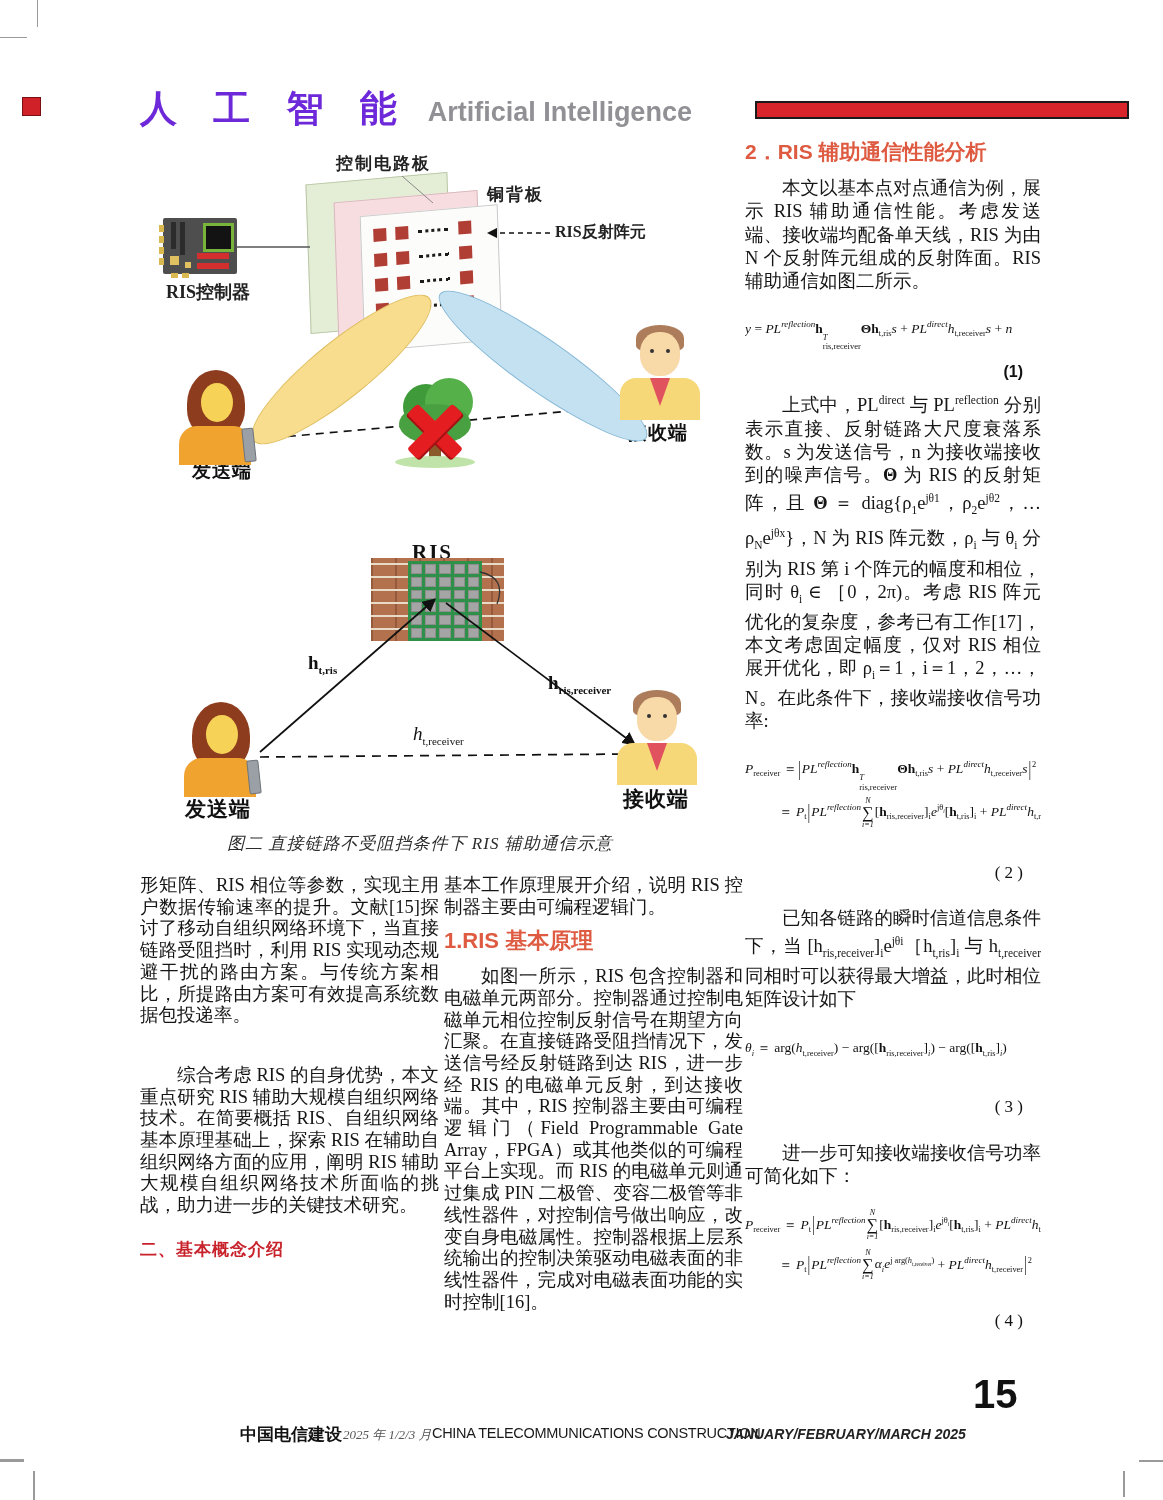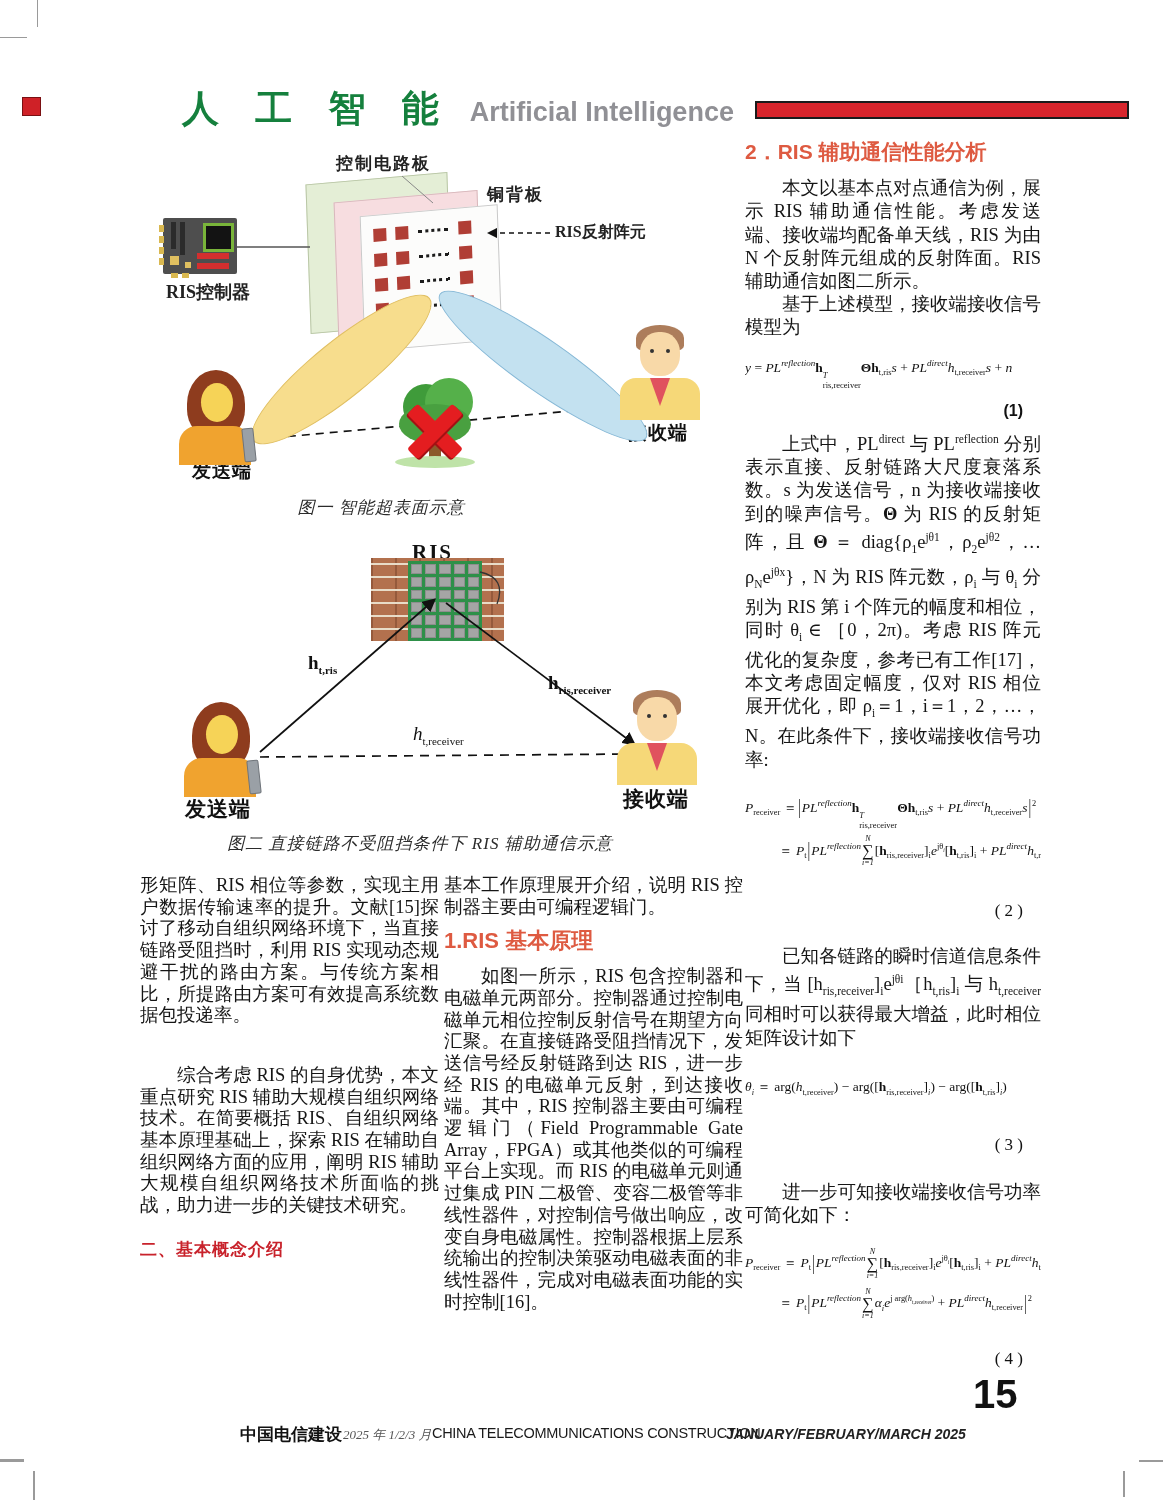--- a/index.html
+++ b/index.html
@@ -6,21 +6,21 @@
   #page{position:relative;width:1163px;height:1500px;background:#ffffff;overflow:hidden;
         font-family:"Liberation Serif","DejaVu Serif",serif;color:#1c1c1c;}
 
   
   .mark{position:absolute;background:#9a9a9a;}
 
   
   .hdr-sq{position:absolute;left:22px;top:97px;width:17px;height:17px;background:#cf2127;border:1px solid #7a1013;}
   .hdr-title{position:absolute;left:140px;top:84px;display:flex;align-items:baseline;gap:18px;
              font-family:"Liberation Sans","DejaVu Sans",sans-serif;}
-  .hdr-cjk{font-size:37px;font-weight:bold;color:#15803d;letter-spacing:13px;margin-left:42px;}
+  .hdr-cjk{font-size:37px;font-weight:bold;color:#6d28d9;letter-spacing:13px;}
   .hdr-en{font-size:27px;font-weight:bold;color:#909095;letter-spacing:0px;}
   .hdr-bar{position:absolute;left:755px;top:101px;width:370px;height:14px;background:#d8252c;border:2px solid #1b1b1b;}
 
   
   .fig{position:absolute;}
   .figcap{position:absolute;width:100%;text-align:center;font-style:italic;font-size:17px;color:#2b2b2b;letter-spacing:1px;}
   .figlabel{position:absolute;font-weight:bold;font-size:17px;color:#222;white-space:nowrap;}
   .biglabel{position:absolute;font-weight:bold;font-size:19px;color:#111;white-space:nowrap;letter-spacing:1px;}
 
   
@@ -221,21 +221,20 @@
 
     <div class="person man" style="left:478px;top:177px;z-index:4;">
       <div class="hair"></div>
         <div class="face"></div>
         <div class="eyes"></div>
         <div class="body"></div>
         <div class="shirt"></div>
     </div>
     <div class="biglabel" style="left:488px;top:272px;">接收端</div>
 
-    <div class="figcap" style="top:348px;left:-45px;">图一 智能超表面示意</div>
   </div>
 
   <div class="fig" id="fig2" style="left:140px;top:540px;width:572px;height:320px;">
 
     <svg width="572" height="320" viewBox="0 0 572 320" style="position:absolute;left:0;top:0;z-index:2;">
       <defs>
         <marker id="ah2" viewBox="0 0 10 10" refX="8" refY="5" markerWidth="8" markerHeight="8" orient="auto-start-reverse">
           <path d="M0,0L10,5L0,10z" fill="#111"></path>
         </marker>
       </defs>
@@ -313,22 +312,21 @@
   </div>
 
   <div class="col" id="col2" style="left:444px;top:875px;">
     <p class="cont" style="margin-bottom:12px;">基本工作原理展开介绍，说明 RIS 控制器主要由可编程逻辑门。</p>
     <div class="h-orange" style="font-size:22px;margin:12px 0 14px 0;">1.RIS 基本原理</div>
     <p>如图一所示，RIS 包含控制器和电磁单元两部分。控制器通过控制电磁单元相位控制反射信号在期望方向汇聚。在直接链路受阻挡情况下，发送信号经反射链路到达 RIS，进一步经 RIS 的电磁单元反射，到达接收端。其中，RIS 控制器主要由可编程逻辑门（Field Programmable Gate Array，FPGA）或其他类似的可编程平台上实现。而 RIS 的电磁单元则通过集成 PIN 二极管、变容二极管等非线性器件，对控制信号做出响应，改变自身电磁属性。控制器根据上层系统输出的控制决策驱动电磁表面的非线性器件，完成对电磁表面功能的实时控制[16]。</p>
   </div>
 
   <div class="col" id="col3" style="left:745px;top:140px;height:1230px;overflow:hidden;">
     <div class="h-orange" style="font-size:21px;margin:0 0 14px 0;">2．RIS 辅助通信性能分析</div>
-    <p style="">本文以基本点对点通信为例，展示 RIS 辅助通信性能。考虑发送端、接收端均配备单天线，RIS 为由 N 个反射阵元组成的反射阵面。RIS 辅助通信如图二所示。</p>
-    <p style="margin-bottom:8px;">基于上述模型，接收端接收信号模型为</p>
+    <p style="margin-bottom:16px;">本文以基本点对点通信为例，展示 RIS 辅助通信性能。考虑发送端、接收端均配备单天线，RIS 为由 N 个反射阵元组成的反射阵面。RIS 辅助通信如图二所示。</p>
     <div class="eq"><i>y</i> = <i>PL</i><sup class="s-it">reflection</sup><b>h</b><span class="ss">
           <span><i>T</i></span>
           <span>ris,receiver</span>
         </span><b>Θh</b><sub>t,ris</sub><i>s</i> + <i>PL</i><sup class="s-it">direct</sup><i>h</i><sub>t,receiver</sub><i>s</i> + <i>n</i></div>
     <div class="eqnum b1" style="margin:8px 0 6px 0;">(1)</div>
     <p style="margin-bottom:16px;">上式中，PL<sup>direct</sup> 与 PL<sup>reflection</sup> 分别表示直接、反射链路大尺度衰落系数。s 为发送信号，n 为接收端接收到的噪声信号。<b>Θ</b> 为 RIS 的反射矩阵，且 <b>Θ</b> ＝ diag{ρ<sub>1</sub>e<sup>jθ1</sup>，ρ<sub>2</sub>e<sup>jθ2</sup>，…ρ<sub>N</sub>e<sup>jθx</sup>}，N 为 RIS 阵元数，ρ<sub>i</sub> 与 θ<sub>i</sub> 分别为 RIS 第 i 个阵元的幅度和相位，同时 θ<sub>i</sub> ∈ ［0，2π)。考虑 RIS 阵元优化的复杂度，参考已有工作[17]，本文考虑固定幅度，仅对 RIS 相位展开优化，即 ρ<sub>i</sub>＝1，i＝1，2，…，N。在此条件下，接收端接收信号功率:</p>
     <div class="eq"><i>P</i><sub>receiver</sub> ＝<span class="vb">|</span><i>PL</i><sup class="s-it">reflection</sup><b>h</b><span class="ss">
           <span><i>T</i></span>
           <span>ris,receiver</span>
         </span><b>Θh</b><sub>t,ris</sub><i>s</i> + <i>PL</i><sup class="s-it">direct</sup><i>h</i><sub>t,receiver</sub><i>s</i><span class="vb">|</span><sup>2</sup></div>

